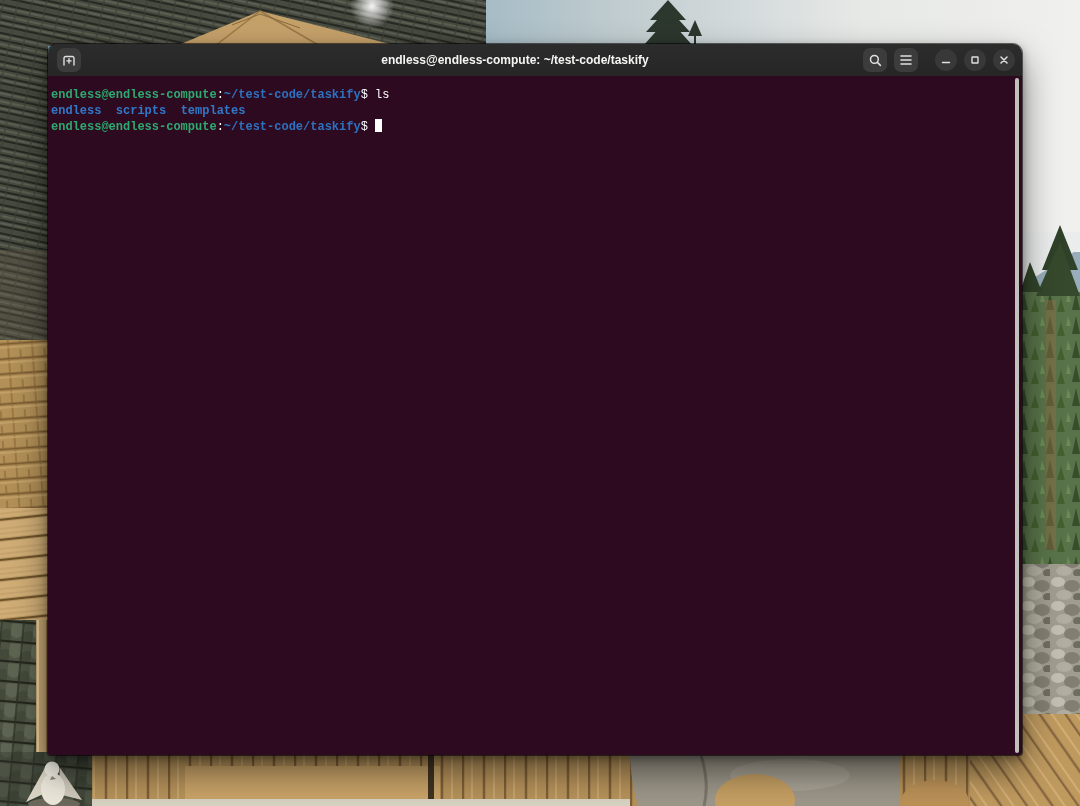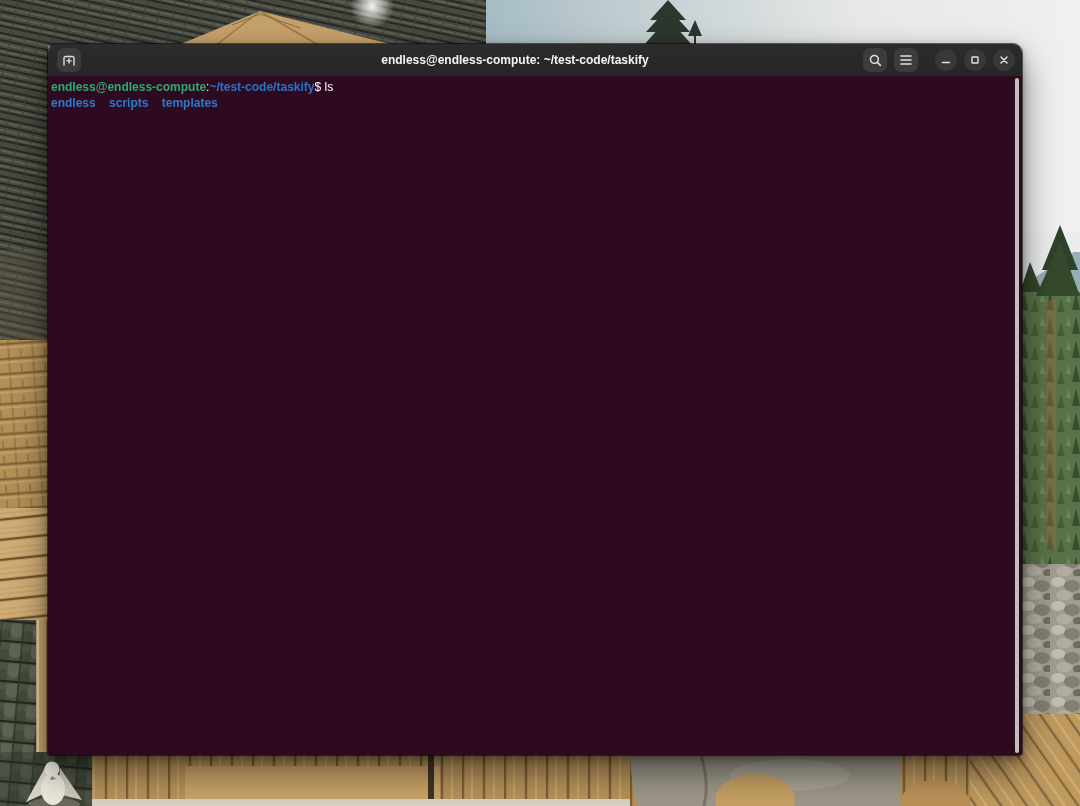--- a/index.html
+++ b/index.html
@@ -35,22 +35,22 @@
   .tb-ci{width:22px;height:22px;border-radius:50%;background:var(--titlebar-circle,#383838);}
   .tb-newtab{position:absolute;left:9px;top:4px;}
   .tb-actions{position:absolute;right:7px;top:4px;height:24px;display:flex;align-items:center;gap:7px;}
   .tb-gap{width:3px;}
   .tb-sq svg,.tb-ci svg{display:block;}
 
   
   .screen{
     position:absolute;left:0;top:32px;right:0;bottom:0;
     background:var(--term-bg,#2e0a21);
-    padding:4px 3px;box-sizing:border-box;
-    font-family:Liberation Sans, sans-serif;
+    padding:12px 3px;box-sizing:border-box;
+    font-family:Liberation Mono, monospace;
     font-size:12px;line-height:15.5px;
     cursor:text;
   }
   .tline{white-space:pre;color:var(--term-fg,#ffffff);}
   .g{color:var(--prompt-green,#2ea96f);}
   .bl{color:var(--path-blue,#2d72c0);}
   .dirc{color:var(--dir-blue,#3178c8);}
   .b{font-weight:bold;}
   .dir + .dir{margin-left:2ch;margin-top:28px;}
   .cursor{display:inline-block;width:7px;height:13px;background:var(--term-fg,#ffffff);vertical-align:-2px;}
@@ -237,16 +237,17 @@
           <svg width="12" height="12" viewBox="0 0 12 12" stroke="var(--icon-fg,#e0e0e0)" stroke-width="1.5" stroke-linecap="round">
             <path d="M3 3 L9 9 M9 3 L3 9"></path>
           </svg>
         </button>
       </div>
     </div>
 
     <div class="screen">
       <div class="tline"><span class="g b">endless@endless-compute</span><span>:</span><span class="bl b">~/test-code/taskify</span><span>$ </span><span>ls</span></div>
       <div class="tline"><span class="dirc b dir">endless</span><span class="dirc b dir">scripts</span><span class="dirc b dir">templates</span></div>
+      <div class="tline"><span class="g b">endless@endless-compute</span><span>:</span><span class="bl b">~/test-code/taskify</span><span>$ </span><span class="cursor"></span></div>
       <div class="sb"></div>
     </div>
   </div>
 </div>
 
 </body></html>

